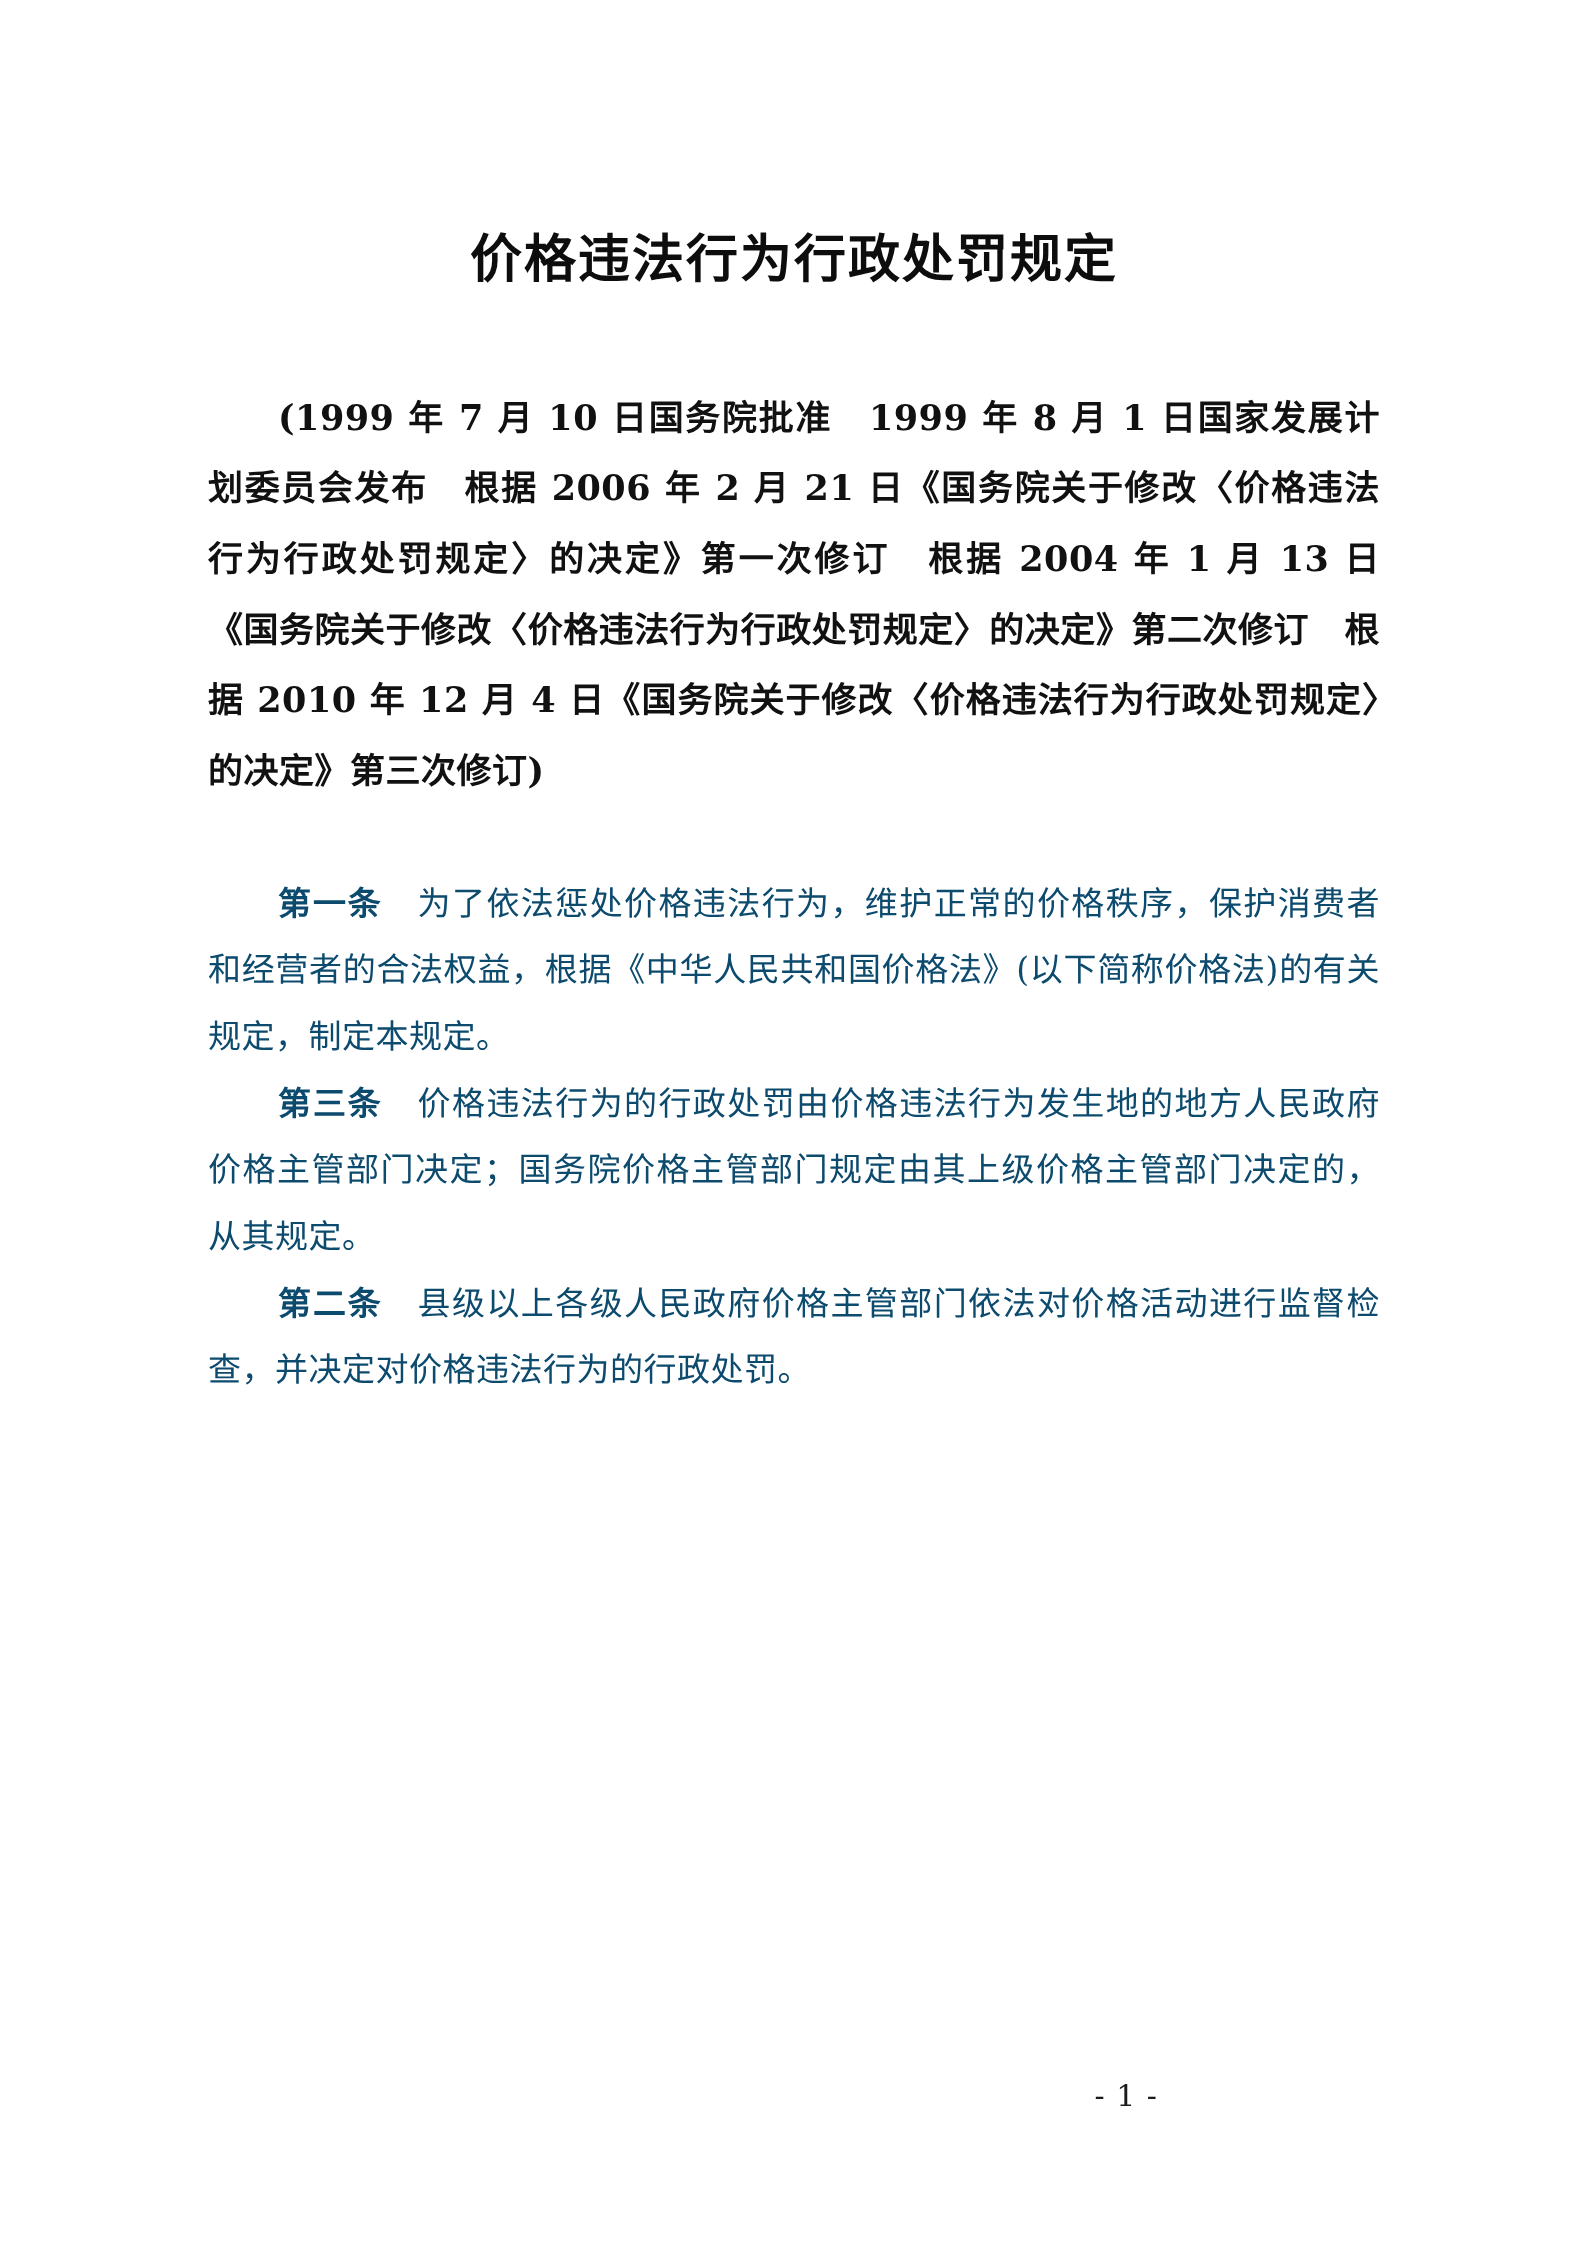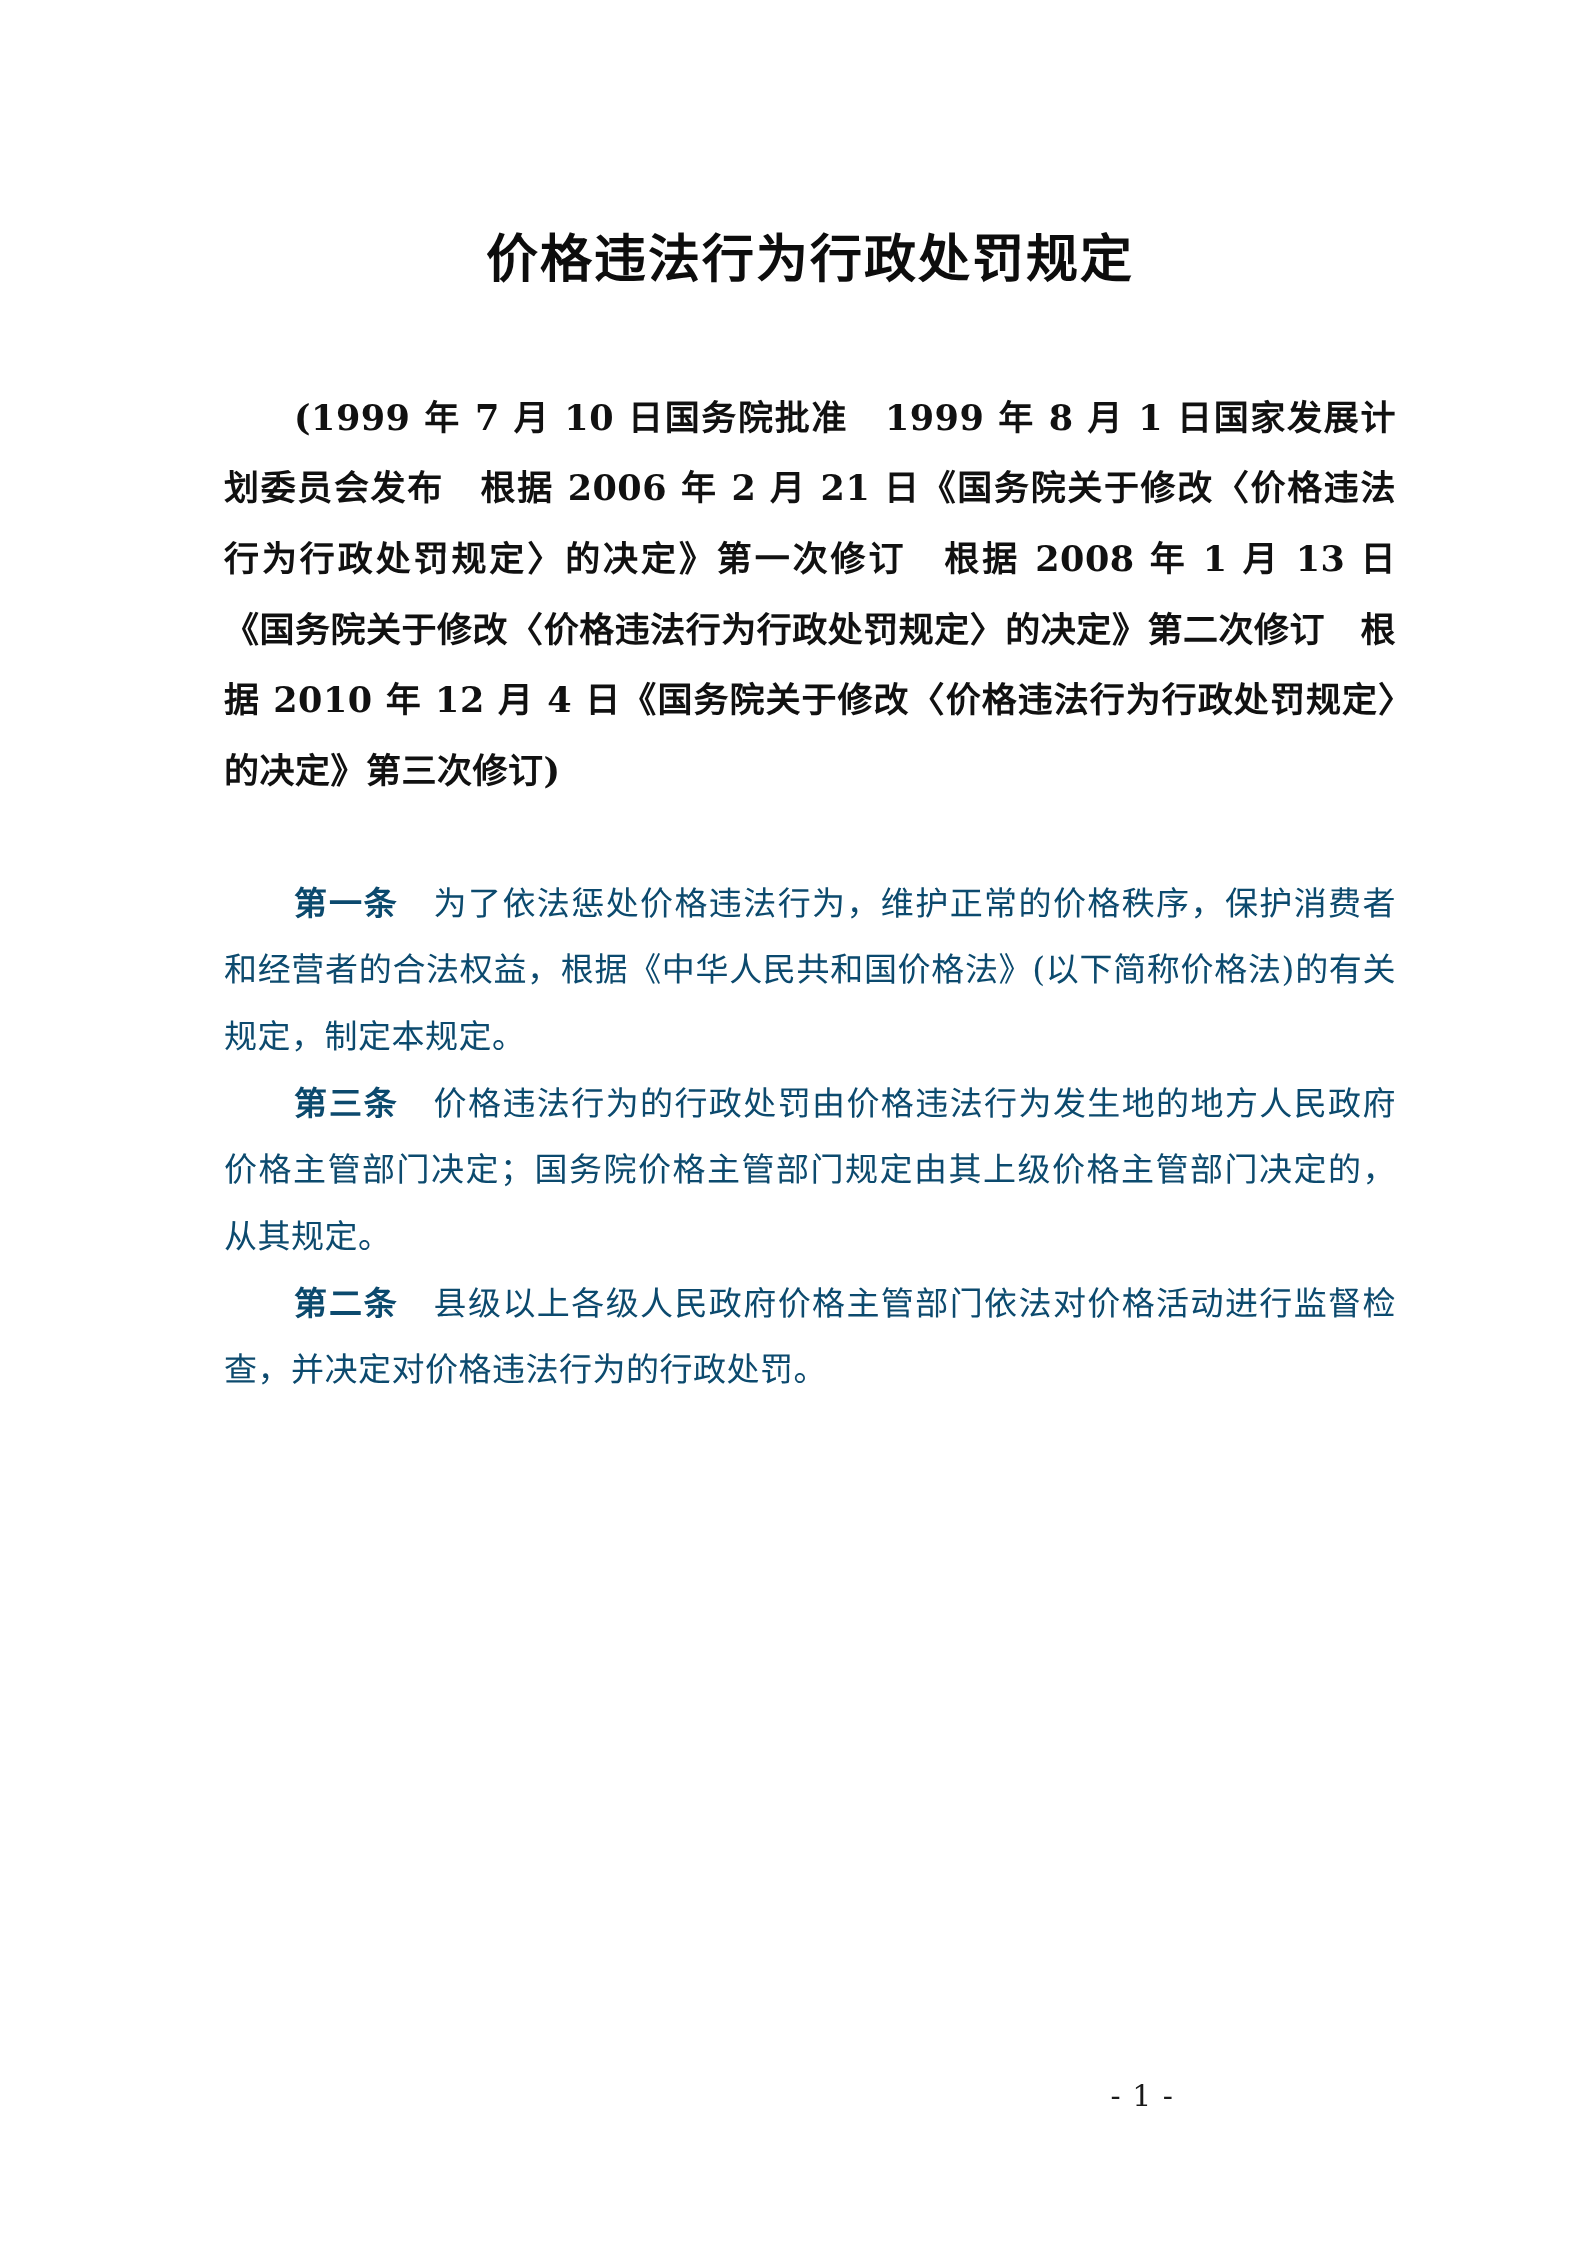--- a/index.html
+++ b/index.html
@@ -12,21 +12,21 @@
     height: 2245px;
     position: relative;
     font-family: "DejaVu Serif", "Liberation Serif", serif;
     color: #121212;
     overflow: hidden;
   }
 
   .page {
     position: absolute;
     top: 0;
-    left: 16px;
+    left: 0;
     width: 1364px;
     height: 2245px;
     background: #ffffff;
     box-sizing: border-box;
     padding: 0;
   }
 
   .content {
     position: absolute;
     left: 208px;
@@ -93,21 +93,21 @@
   }
 </style>
 </head>
 <body>
 
 <div class="page">
   <div class="content">
 
     <h1 class="doc-title">价格违法行为行政处罚规定</h1>
 
-    <p class="preamble">(1999 年 7 月 10 日国务院批准　1999 年 8 月 1 日国家发展计划委员会发布　根据 2006 年 2 月 21 日《国务院关于修改〈价格违法行为行政处罚规定〉的决定》第一次修订　根据 2008 年 1 月 13 日《国务院关于修改〈价格违法行为行政处罚规定〉的决定》第二次修订　根据 2010 年 12 月 4 日《国务院关于修改〈价格违法行为行政处罚规定〉的决定》第三次修订)</p>
+    <p class="preamble">(1999 年 7 月 10 日国务院批准　1999 年 8 月 1 日国家发展计划委员会发布　根据 2006 年 2 月 21 日《国务院关于修改〈价格违法行为行政处罚规定〉的决定》第一次修订　根据 2004 年 1 月 13 日《国务院关于修改〈价格违法行为行政处罚规定〉的决定》第二次修订　根据 2010 年 12 月 4 日《国务院关于修改〈价格违法行为行政处罚规定〉的决定》第三次修订)</p>
 
     <div class="articles">
 
       <p class="para">
         <span class="art-label">第一条</span><span class="art-gap"></span><span>为了依法惩处价格违法行为，维护正常的价格秩序，保护消费者和经营者的合法权益，根据《中华人民共和国价格法》(以下简称价格法)的有关规定，制定本规定。</span>
       </p>
 
       <p class="para">
         <span class="art-label">第三条</span><span class="art-gap"></span><span>价格违法行为的行政处罚由价格违法行为发生地的地方人民政府价格主管部门决定；国务院价格主管部门规定由其上级价格主管部门决定的，从其规定。</span>
       </p>

